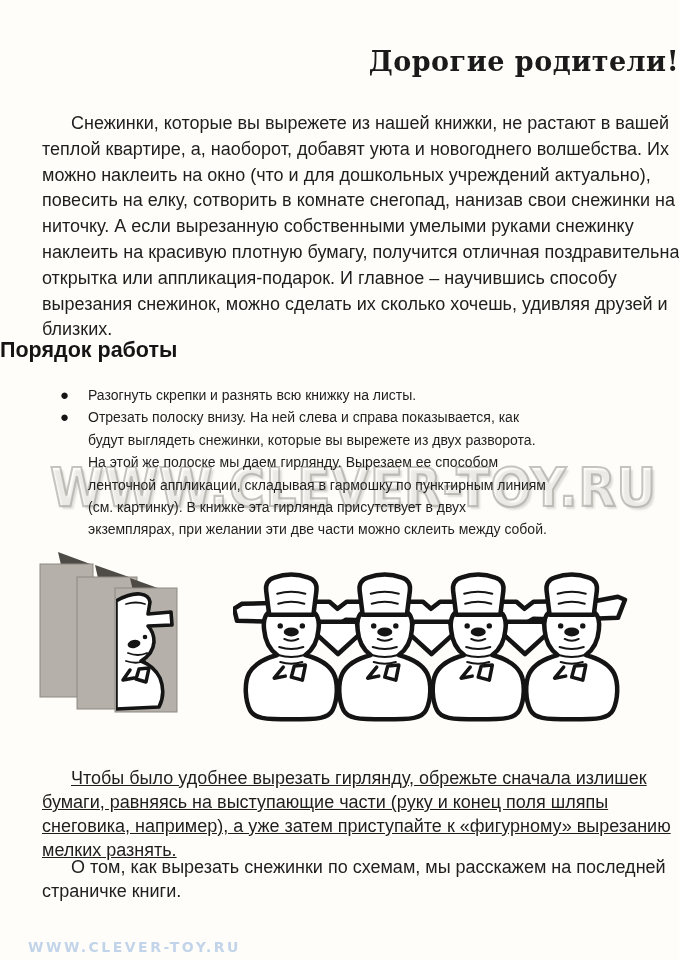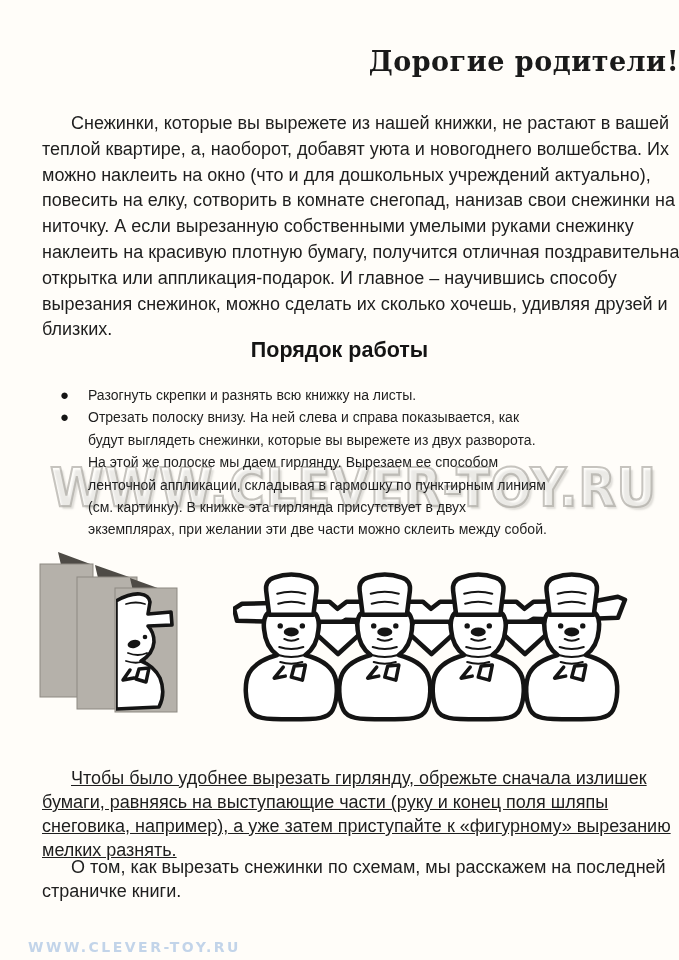--- a/index.html
+++ b/index.html
@@ -12,21 +12,21 @@
   .title {
     top:46px; left:0; width:679px; text-align:right;
     font-family:"DejaVu Serif", serif; font-weight:bold;
     font-size:27px; letter-spacing:0.5px; color:#1a1a1a;
   }
   .para { font-size:18px; color:#1e1e1e; }
   .tline { white-space:nowrap; }
   .indent-first .tline:first-child { text-indent:29px; }
   #intro  { left:42px; top:111px; line-height:25.8px; }
   .h2 {
-    top:338px; left:0; width:679px; text-align:center;
+    top:338px; left:0; width:679px; text-align:left;
     font-size:21.5px; font-weight:bold; color:#141414;
   }
   .bullets { left:60px; top:384px; }
   .bullet-row { display:flex; align-items:flex-start; }
   .bullet-dot { width:28px; flex:0 0 28px; font-size:15px; line-height:22.4px; color:#151515; }
   .bullet-text { font-size:14px; line-height:22.4px; }
   #outro1 { left:42px; top:766px; line-height:24px;text-decoration:underline; }
   #outro2 { left:42px; top:856px; line-height:23.6px; }
 
   .wm-mid {

